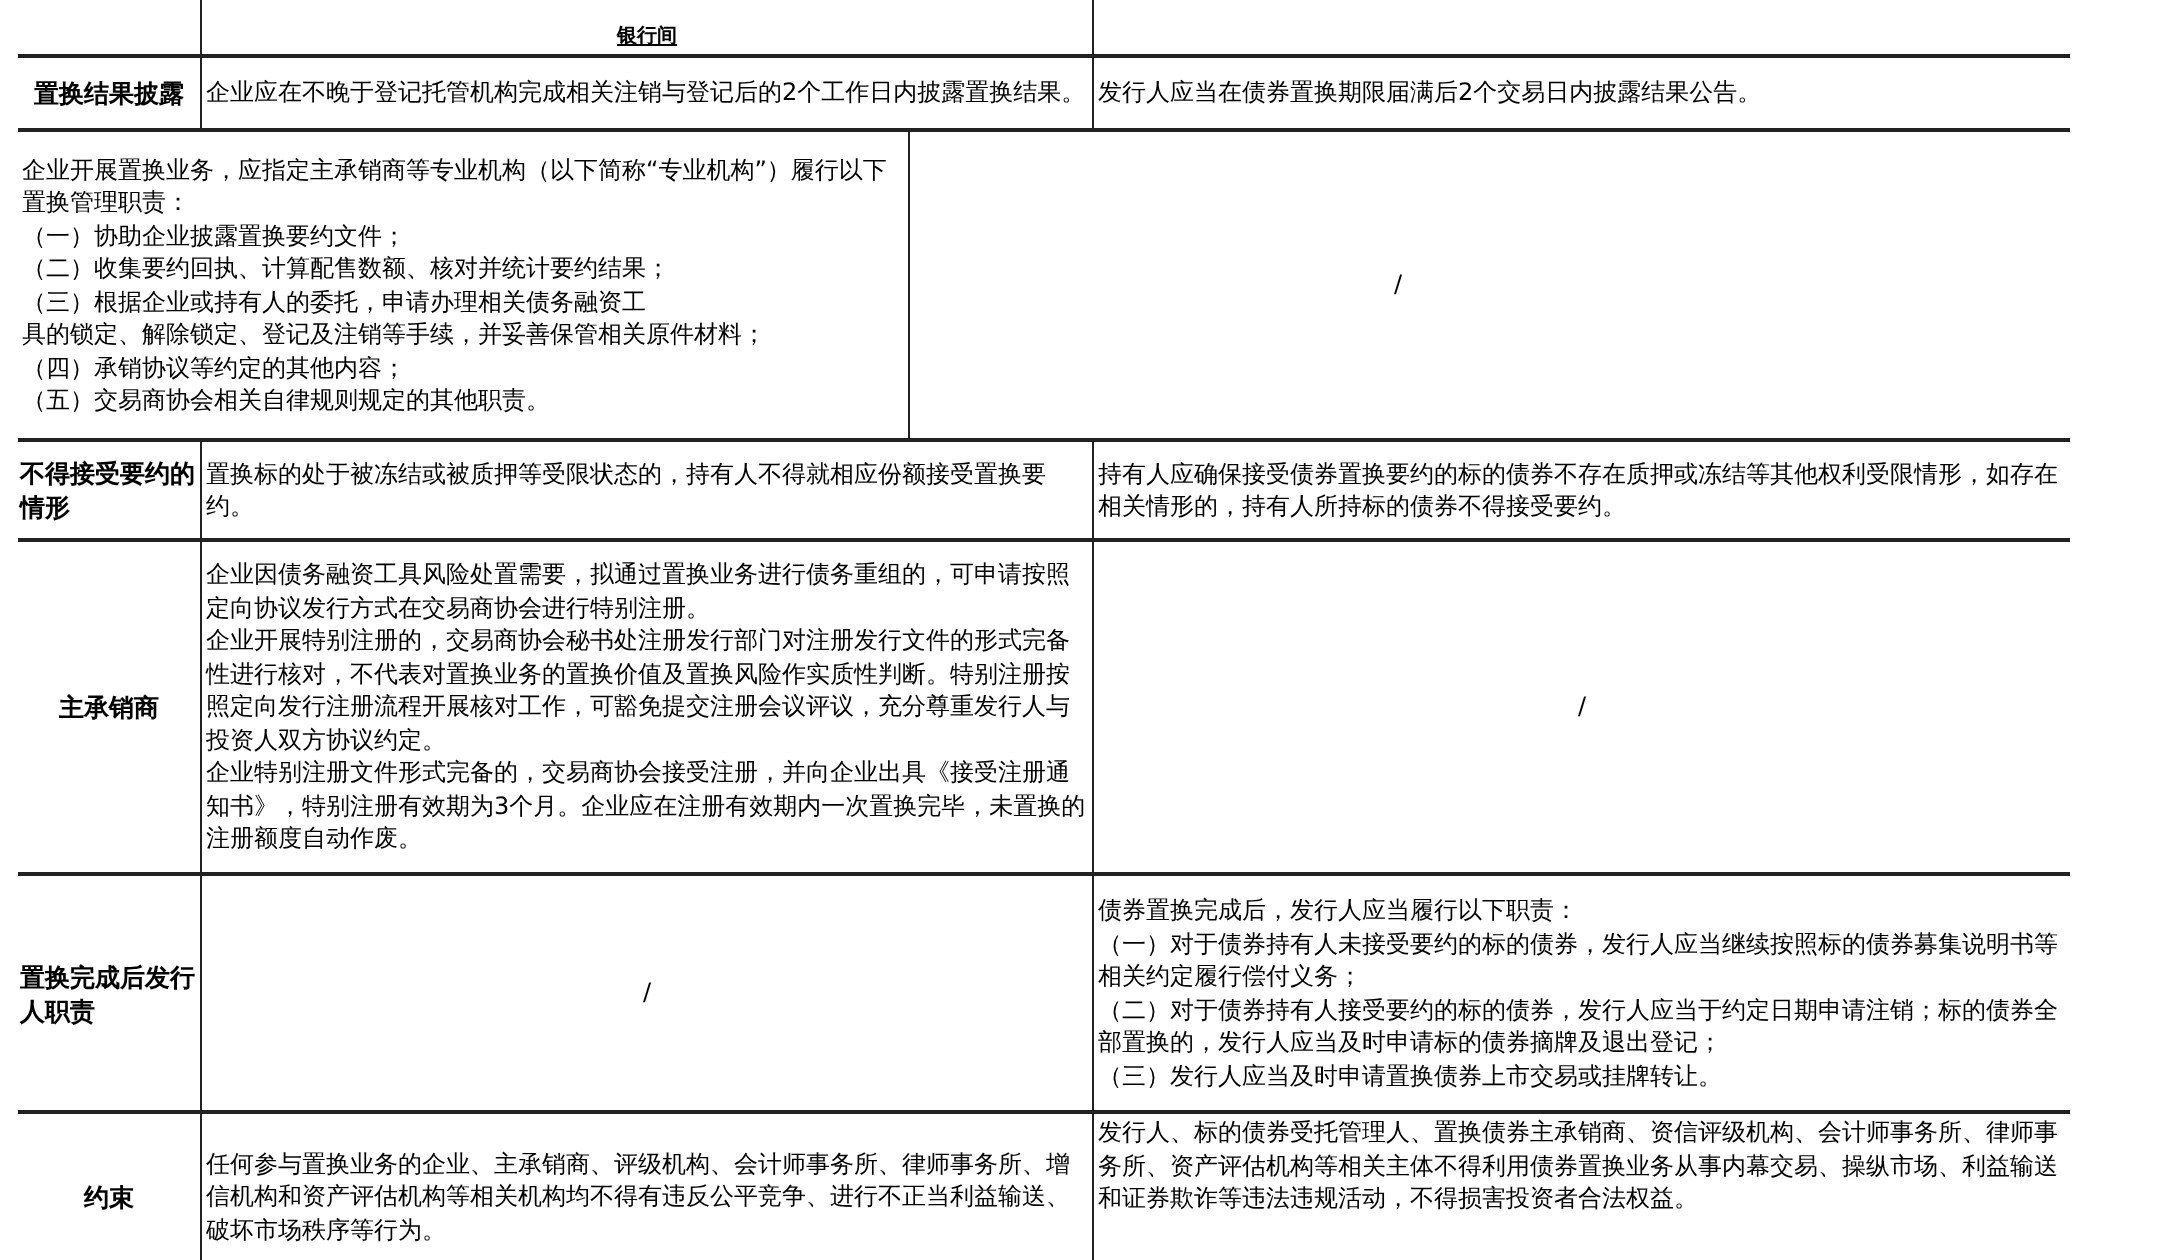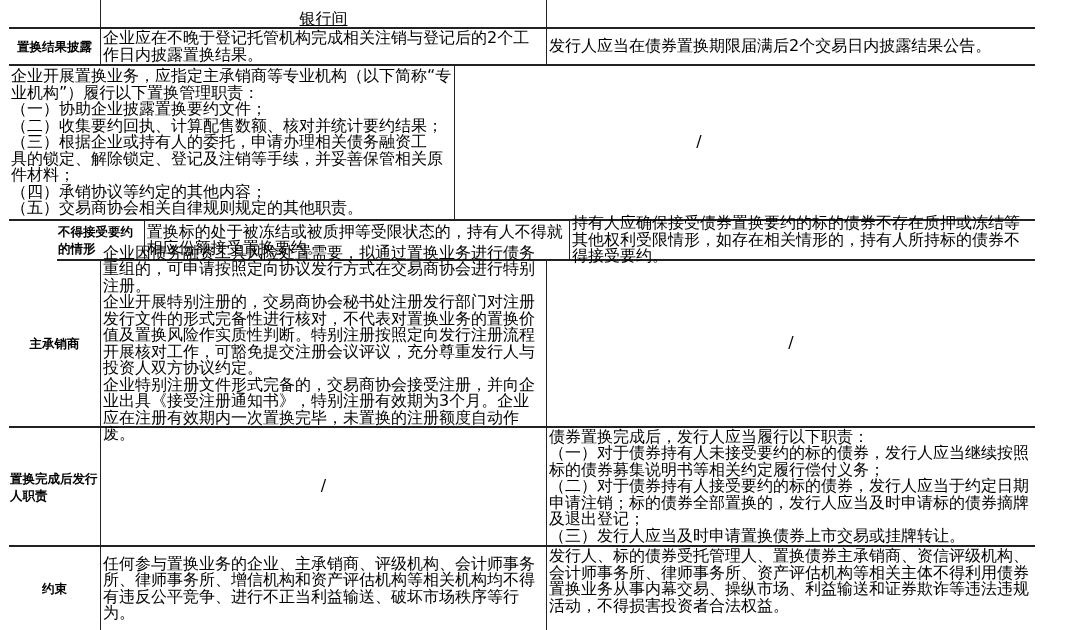--- a/index.html
+++ b/index.html
@@ -23,21 +23,21 @@
   }
   .row {
     display: flex;
     position: relative;
     border-bottom: 2px solid #222;
     box-sizing: border-box;
   }
   .row.last { border-bottom: none; }
   .cell {
     box-sizing: border-box;
-    font-size: 16px;
+    font-size: 12px;
     line-height: 16.5px;
     padding: 1px 2px 1px 2px;
     white-space: pre-wrap;
     word-break: break-all;
     justify-content: center;
   }
   .c0 {
     width: 92px;
     border-right: 1.5px solid #222;
     font-weight: bold;
@@ -56,26 +56,26 @@
     align-items: center;
   }
   .c2 {
     width: 488px;
     display: flex;
     align-items: center;
   }
   .c1 .txt, .c2 .txt { width: 100%; }
   .center .txt { text-align: center; }
   .header .cell {
-    font-weight: normal;
+    font-weight: bold;
     text-align: center;
     align-items: flex-end;
     justify-content: flex-end;
     text-decoration: underline;
-    font-size: 16px;
+    font-size: 10px;
     padding-bottom: 0px;
   }
   .header .c0 { text-decoration: none; }
   .top-align { align-items: flex-start; }
 </style>
 </head>
 <body>
 
 <div class="table">
 
@@ -94,21 +94,21 @@
     <div class="cell c1"><div class="txt">企业开展置换业务，应指定主承销商等专业机构（以下简称“专业机构”）履行以下置换管理职责：
 （一）协助企业披露置换要约文件；
 （二）收集要约回执、计算配售数额、核对并统计要约结果；
 （三）根据企业或持有人的委托，申请办理相关债务融资工
 具的锁定、解除锁定、登记及注销等手续，并妥善保管相关原件材料；
 （四）承销协议等约定的其他内容；
 （五）交易商协会相关自律规则规定的其他职责。</div></div>
     <div class="cell c2 center"><div class="txt">/</div></div>
   </div>
 
-  <div class="row" style="height:40px;margin-left:48px;">
+  <div class="row" style="height:50px;">
     <div class="cell c0">不得接受要约的情形</div>
     <div class="cell c1"><div class="txt">置换标的处于被冻结或被质押等受限状态的，持有人不得就相应份额接受置换要约。</div></div>
     <div class="cell c2"><div class="txt">持有人应确保接受债券置换要约的标的债券不存在质押或冻结等其他权利受限情形，如存在相关情形的，持有人所持标的债券不得接受要约。</div></div>
   </div>
 
   <div class="row" style="height:167px;">
     <div class="cell c0">主承销商</div>
     <div class="cell c1"><div class="txt">企业因债务融资工具风险处置需要，拟通过置换业务进行债务重组的，可申请按照定向协议发行方式在交易商协会进行特别注册。
 企业开展特别注册的，交易商协会秘书处注册发行部门对注册发行文件的形式完备性进行核对，不代表对置换业务的置换价值及置换风险作实质性判断。特别注册按照定向发行注册流程开展核对工作，可豁免提交注册会议评议，充分尊重发行人与投资人双方协议约定。
 企业特别注册文件形式完备的，交易商协会接受注册，并向企业出具《接受注册通知书》，特别注册有效期为3个月。企业应在注册有效期内一次置换完毕，未置换的注册额度自动作废。</div></div>

